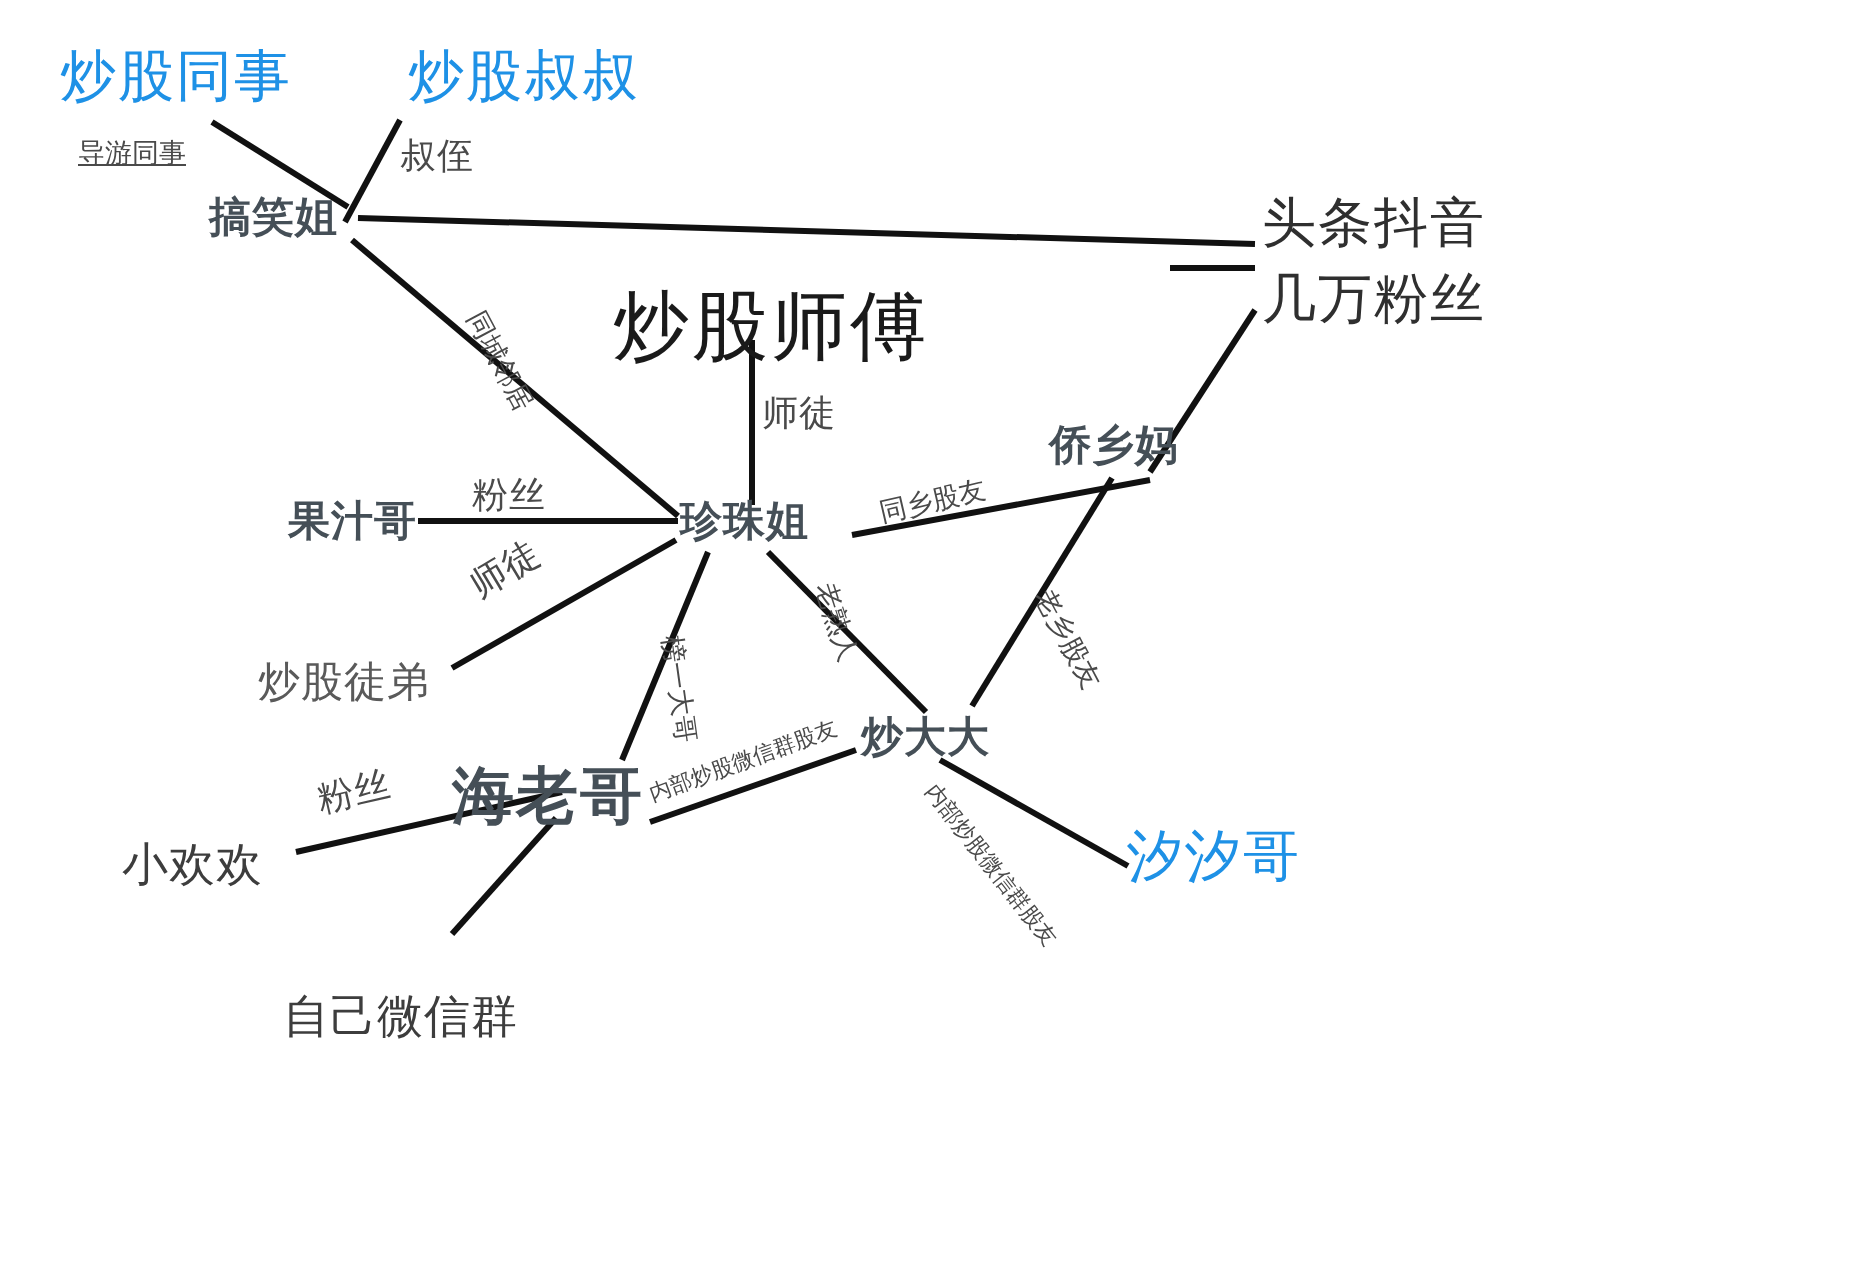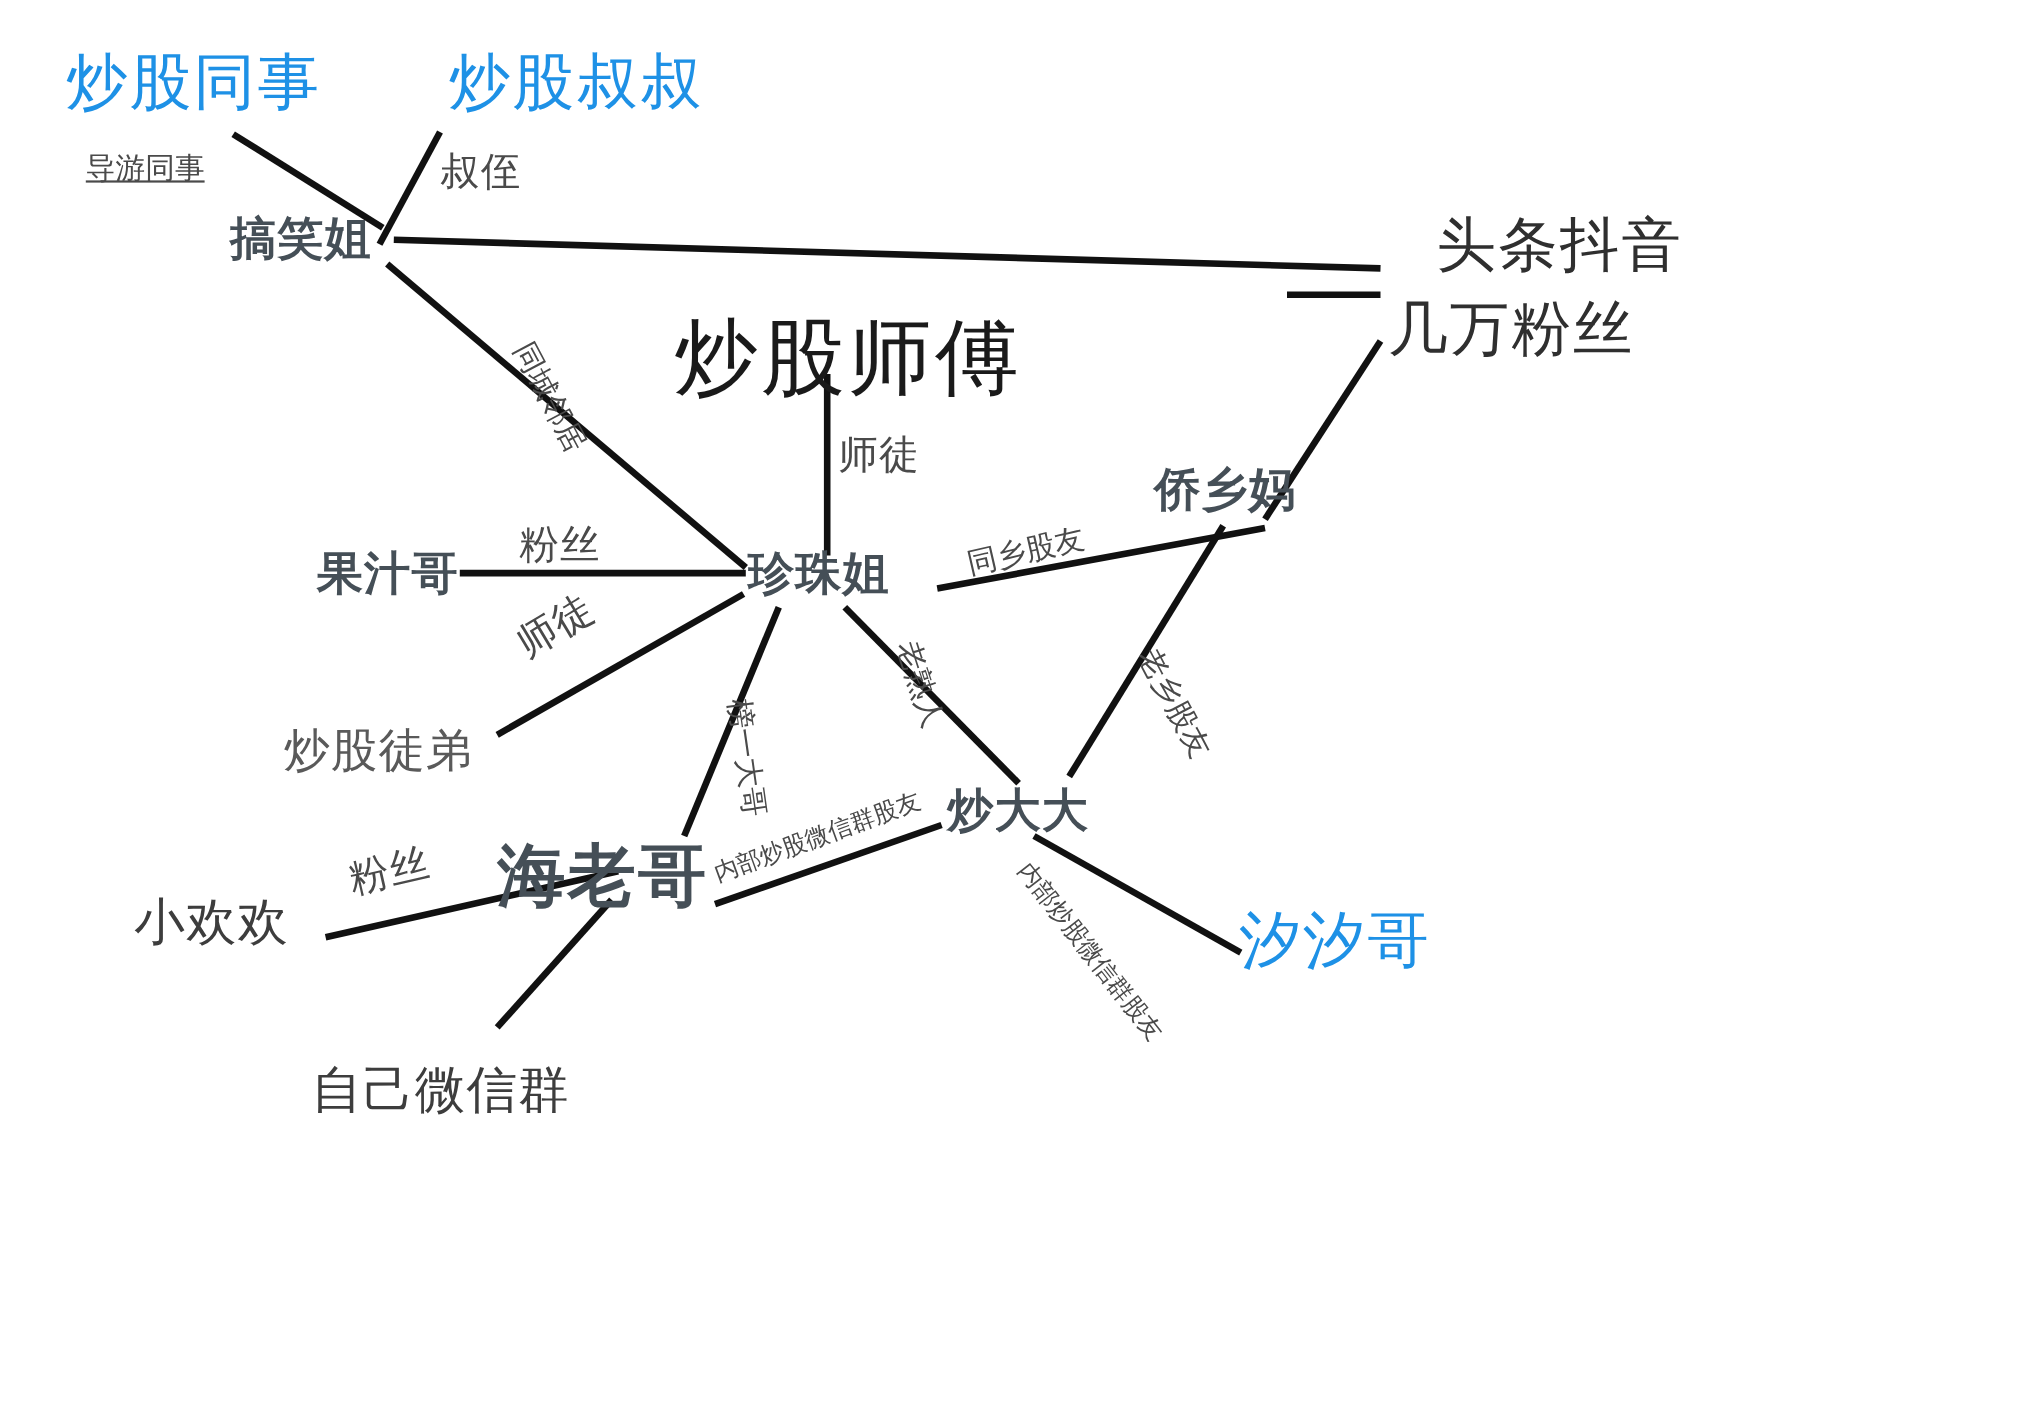--- a/index.html
+++ b/index.html
@@ -4,21 +4,21 @@
 <style>
   html,body{margin:0;padding:0;background:#ffffff;}
   body{width:1854px;height:1287px;overflow:hidden;font-family:"Liberation Serif","DejaVu Serif",serif;}
   #stage{position:relative;width:1854px;height:1287px;background:#fff;padding-left:48px;}
   #edges{position:absolute;left:0;top:0;width:1854px;height:1287px;}
   .node{position:absolute;white-space:nowrap;line-height:1;}
   
   .n-blue{color:#1e91e6;font-family:"Liberation Serif","DejaVu Serif",serif;font-size:56px;letter-spacing:2px;}
   .n-bold{color:#454f57;font-weight:bold;font-family:"DejaVu Sans","Liberation Sans",sans-serif;font-size:42px;letter-spacing:1px;}
   .n-bold-lg{color:#454f57;font-weight:bold;font-family:"DejaVu Sans","Liberation Sans",sans-serif;font-size:62px;letter-spacing:2px;}
-  .n-plain{color:#3d3d3d;font-family:"Liberation Serif","DejaVu Serif",serif;font-size:46px;letter-spacing:1px;}
+  .n-plain{color:#3d3d3d;font-family:"Liberation Serif","DejaVu Serif",serif;font-size:46px;letter-spacing:1px;margin-top:26px;}
   .n-plain-lg{color:#2f2f2f;font-family:"Liberation Serif","DejaVu Serif",serif;font-size:54px;letter-spacing:2px;}
   .n-title{color:#1a1a1a;font-family:"Liberation Serif","DejaVu Serif",serif;font-size:76px;letter-spacing:3px;}
   .n-grey{color:#5a5a5a;font-family:Liberation Mono, monospace;font-size:42px;letter-spacing:1px;}
   
   .elabel{position:absolute;white-space:nowrap;color:#4a4a4a;
           font-family:"Liberation Serif","DejaVu Serif",serif;line-height:1;
           transform-origin:left center;}
   .el-md{font-size:36px;letter-spacing:1px;}
   .el-sm{font-size:27px;letter-spacing:0px;}
   .el-xs{font-size:22px;letter-spacing:0px;}
@@ -46,21 +46,21 @@
       <line x1="650" y1="822" x2="856" y2="750" stroke="#111111" stroke-width="6" stroke-linecap="butt"></line>
       <line x1="940" y1="760" x2="1128" y2="866" stroke="#111111" stroke-width="6" stroke-linecap="butt"></line>
       <line x1="1112" y1="478" x2="972" y2="706" stroke="#111111" stroke-width="6" stroke-linecap="butt"></line>
       <line x1="452" y1="934" x2="556" y2="818" stroke="#111111" stroke-width="6" stroke-linecap="butt"></line>
       <line x1="1170" y1="268" x2="1255" y2="268" stroke="#111111" stroke-width="6" stroke-linecap="butt"></line>
     </svg>
   <div id="nodes-layer">
       <div class="node n-blue" style="left: 60px; top: 48px;">炒股同事</div>
       <div class="node n-blue" style="left: 408px; top: 48px;">炒股叔叔</div>
       <div class="node n-bold" style="left: 209px; top: 196px;">搞笑姐</div>
-      <div class="node n-plain-lg" style="left: 1262px; top: 196px; margin-left: 44px;">头条抖音</div>
+      <div class="node n-plain-lg" style="left: 1262px; top: 196px;">头条抖音</div>
       <div class="node n-plain-lg" style="left: 1262px; top: 272px;">几万粉丝</div>
       <div class="node n-title" style="left: 613px; top: 288px;">炒股师傅</div>
       <div class="node n-bold" style="left: 1049px; top: 424px;">侨乡妈</div>
       <div class="node n-bold" style="left: 680px; top: 500px;">珍珠姐</div>
       <div class="node n-bold" style="left: 288px; top: 500px;">果汁哥</div>
       <div class="node n-grey" style="left: 258px; top: 664px;">炒股徒弟</div>
       <div class="node n-bold" style="left: 861px; top: 716px;">炒大大</div>
       <div class="node n-bold-lg" style="left: 452px; top: 765px;">海老哥</div>
       <div class="node n-plain" style="left: 122px; top: 816px;">小欢欢</div>
       <div class="node n-blue" style="left: 1127px; top: 828px;">汐汐哥</div>

